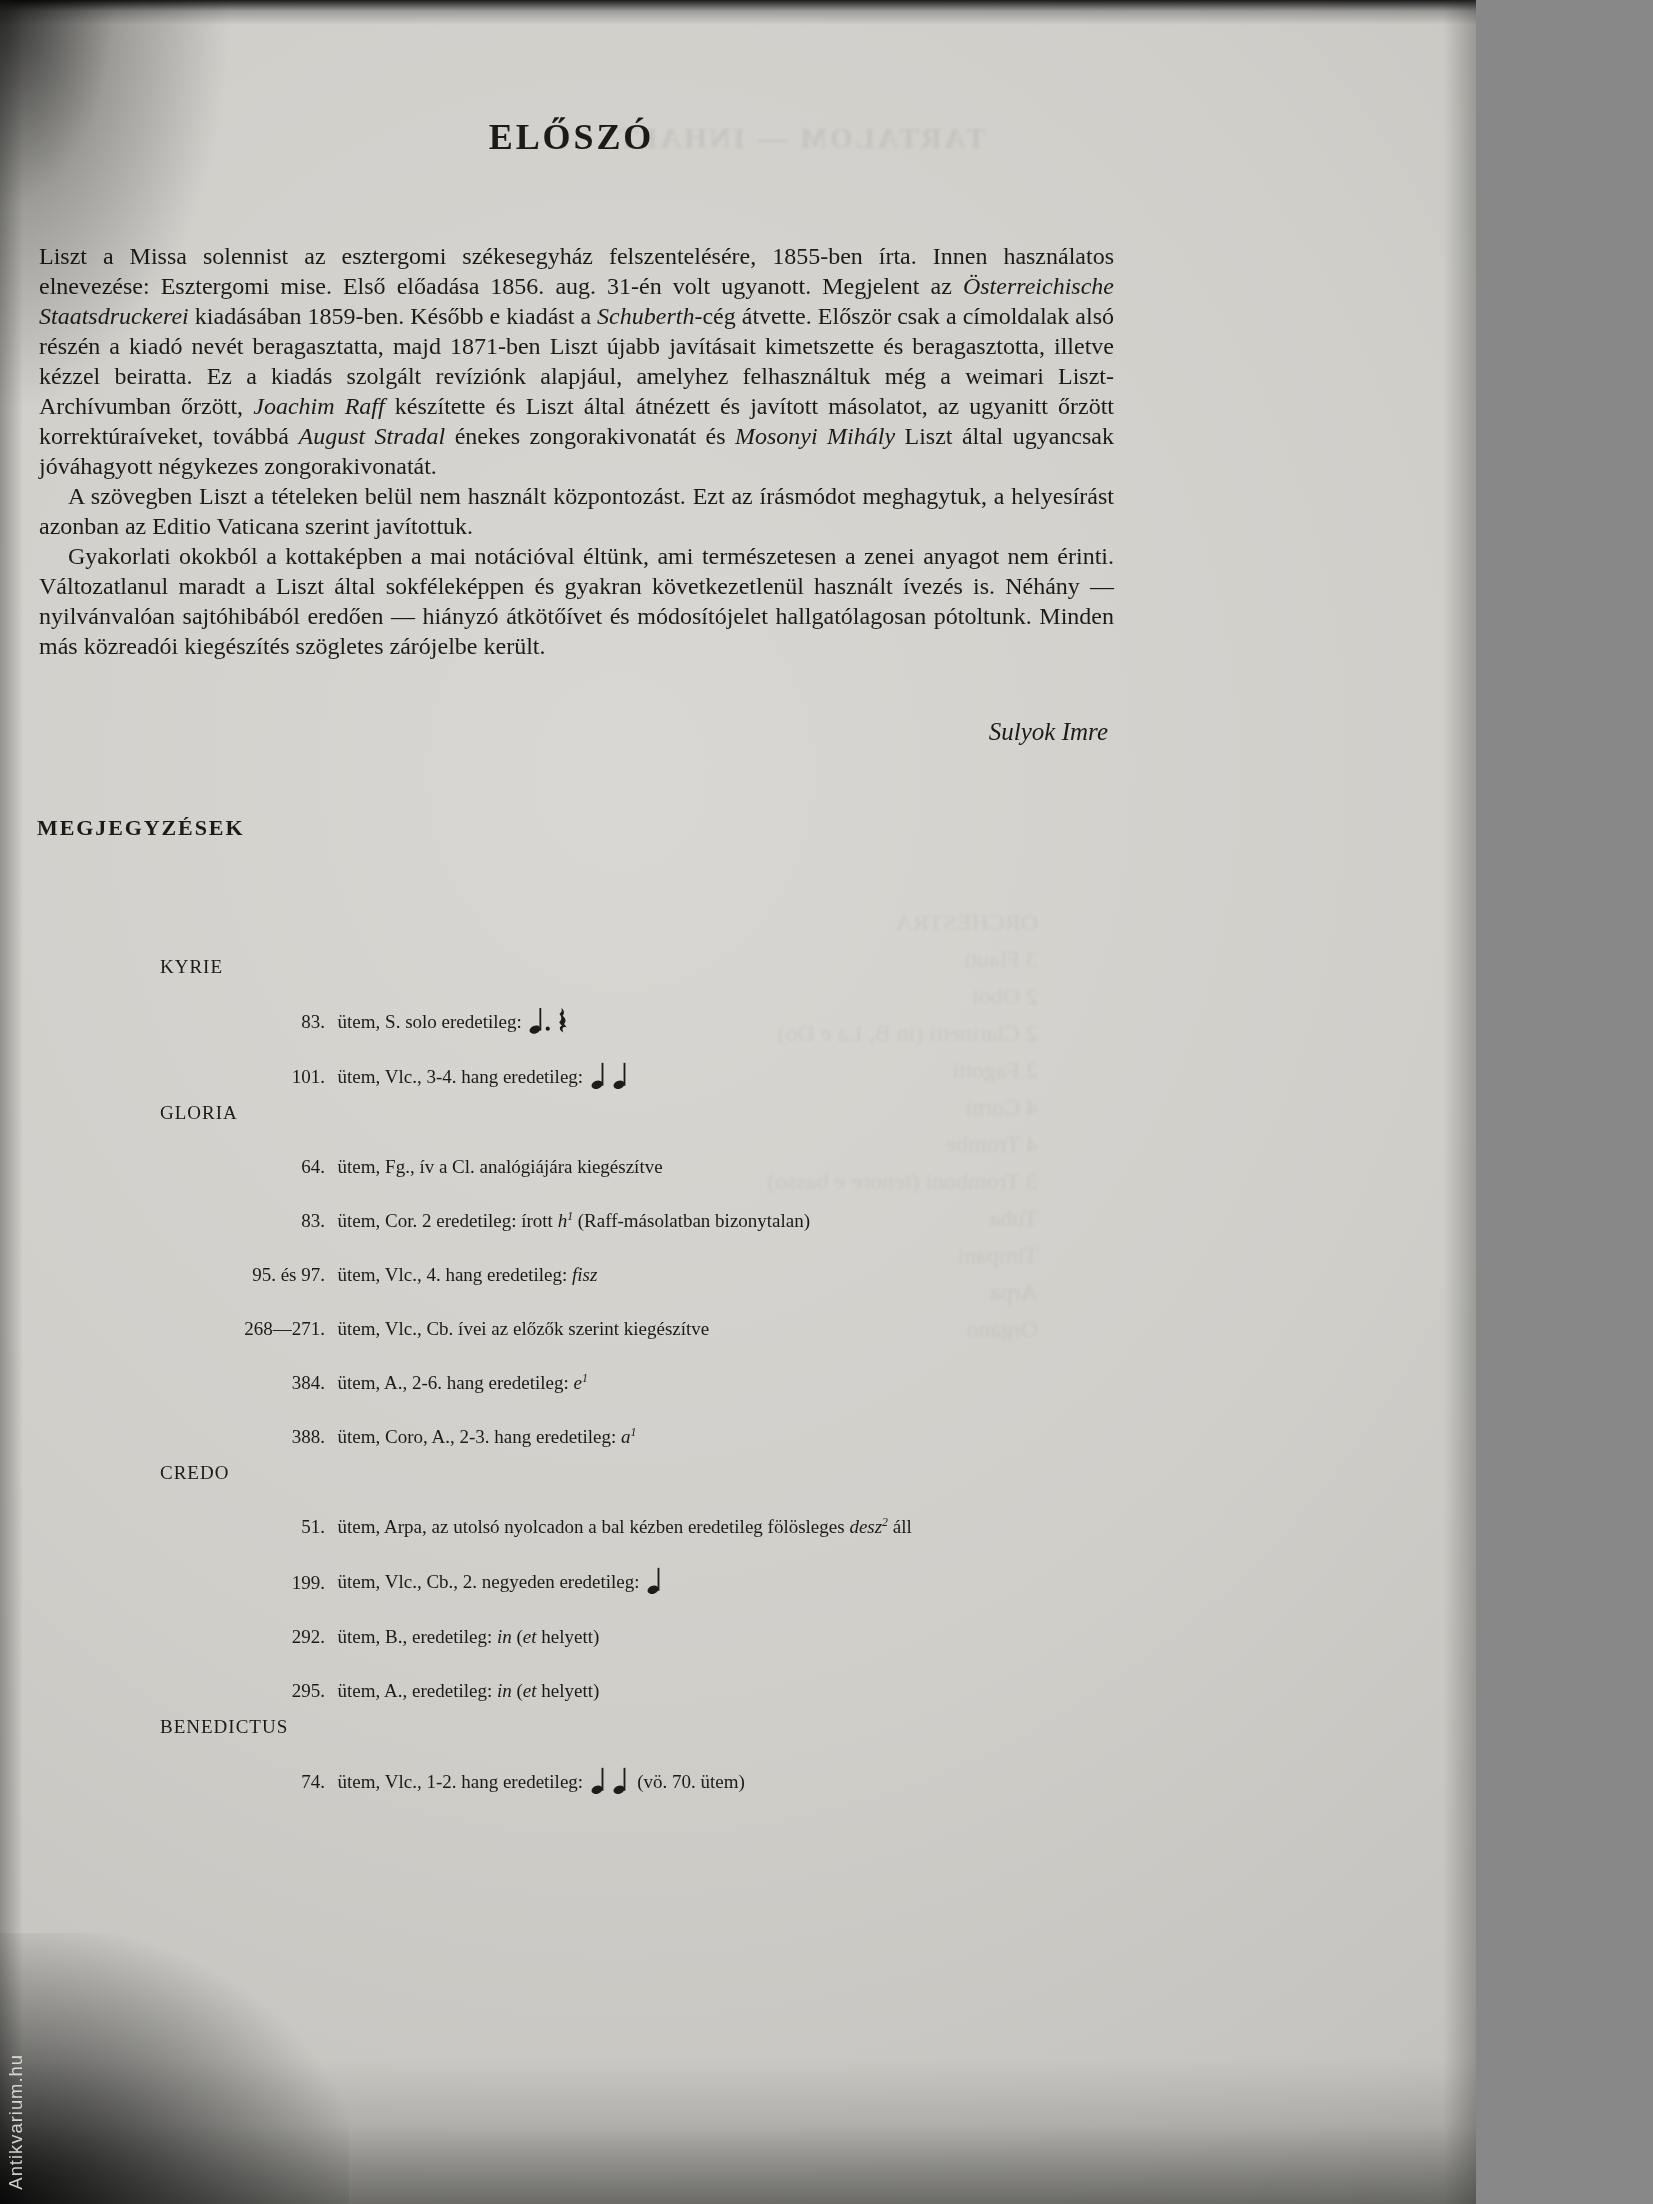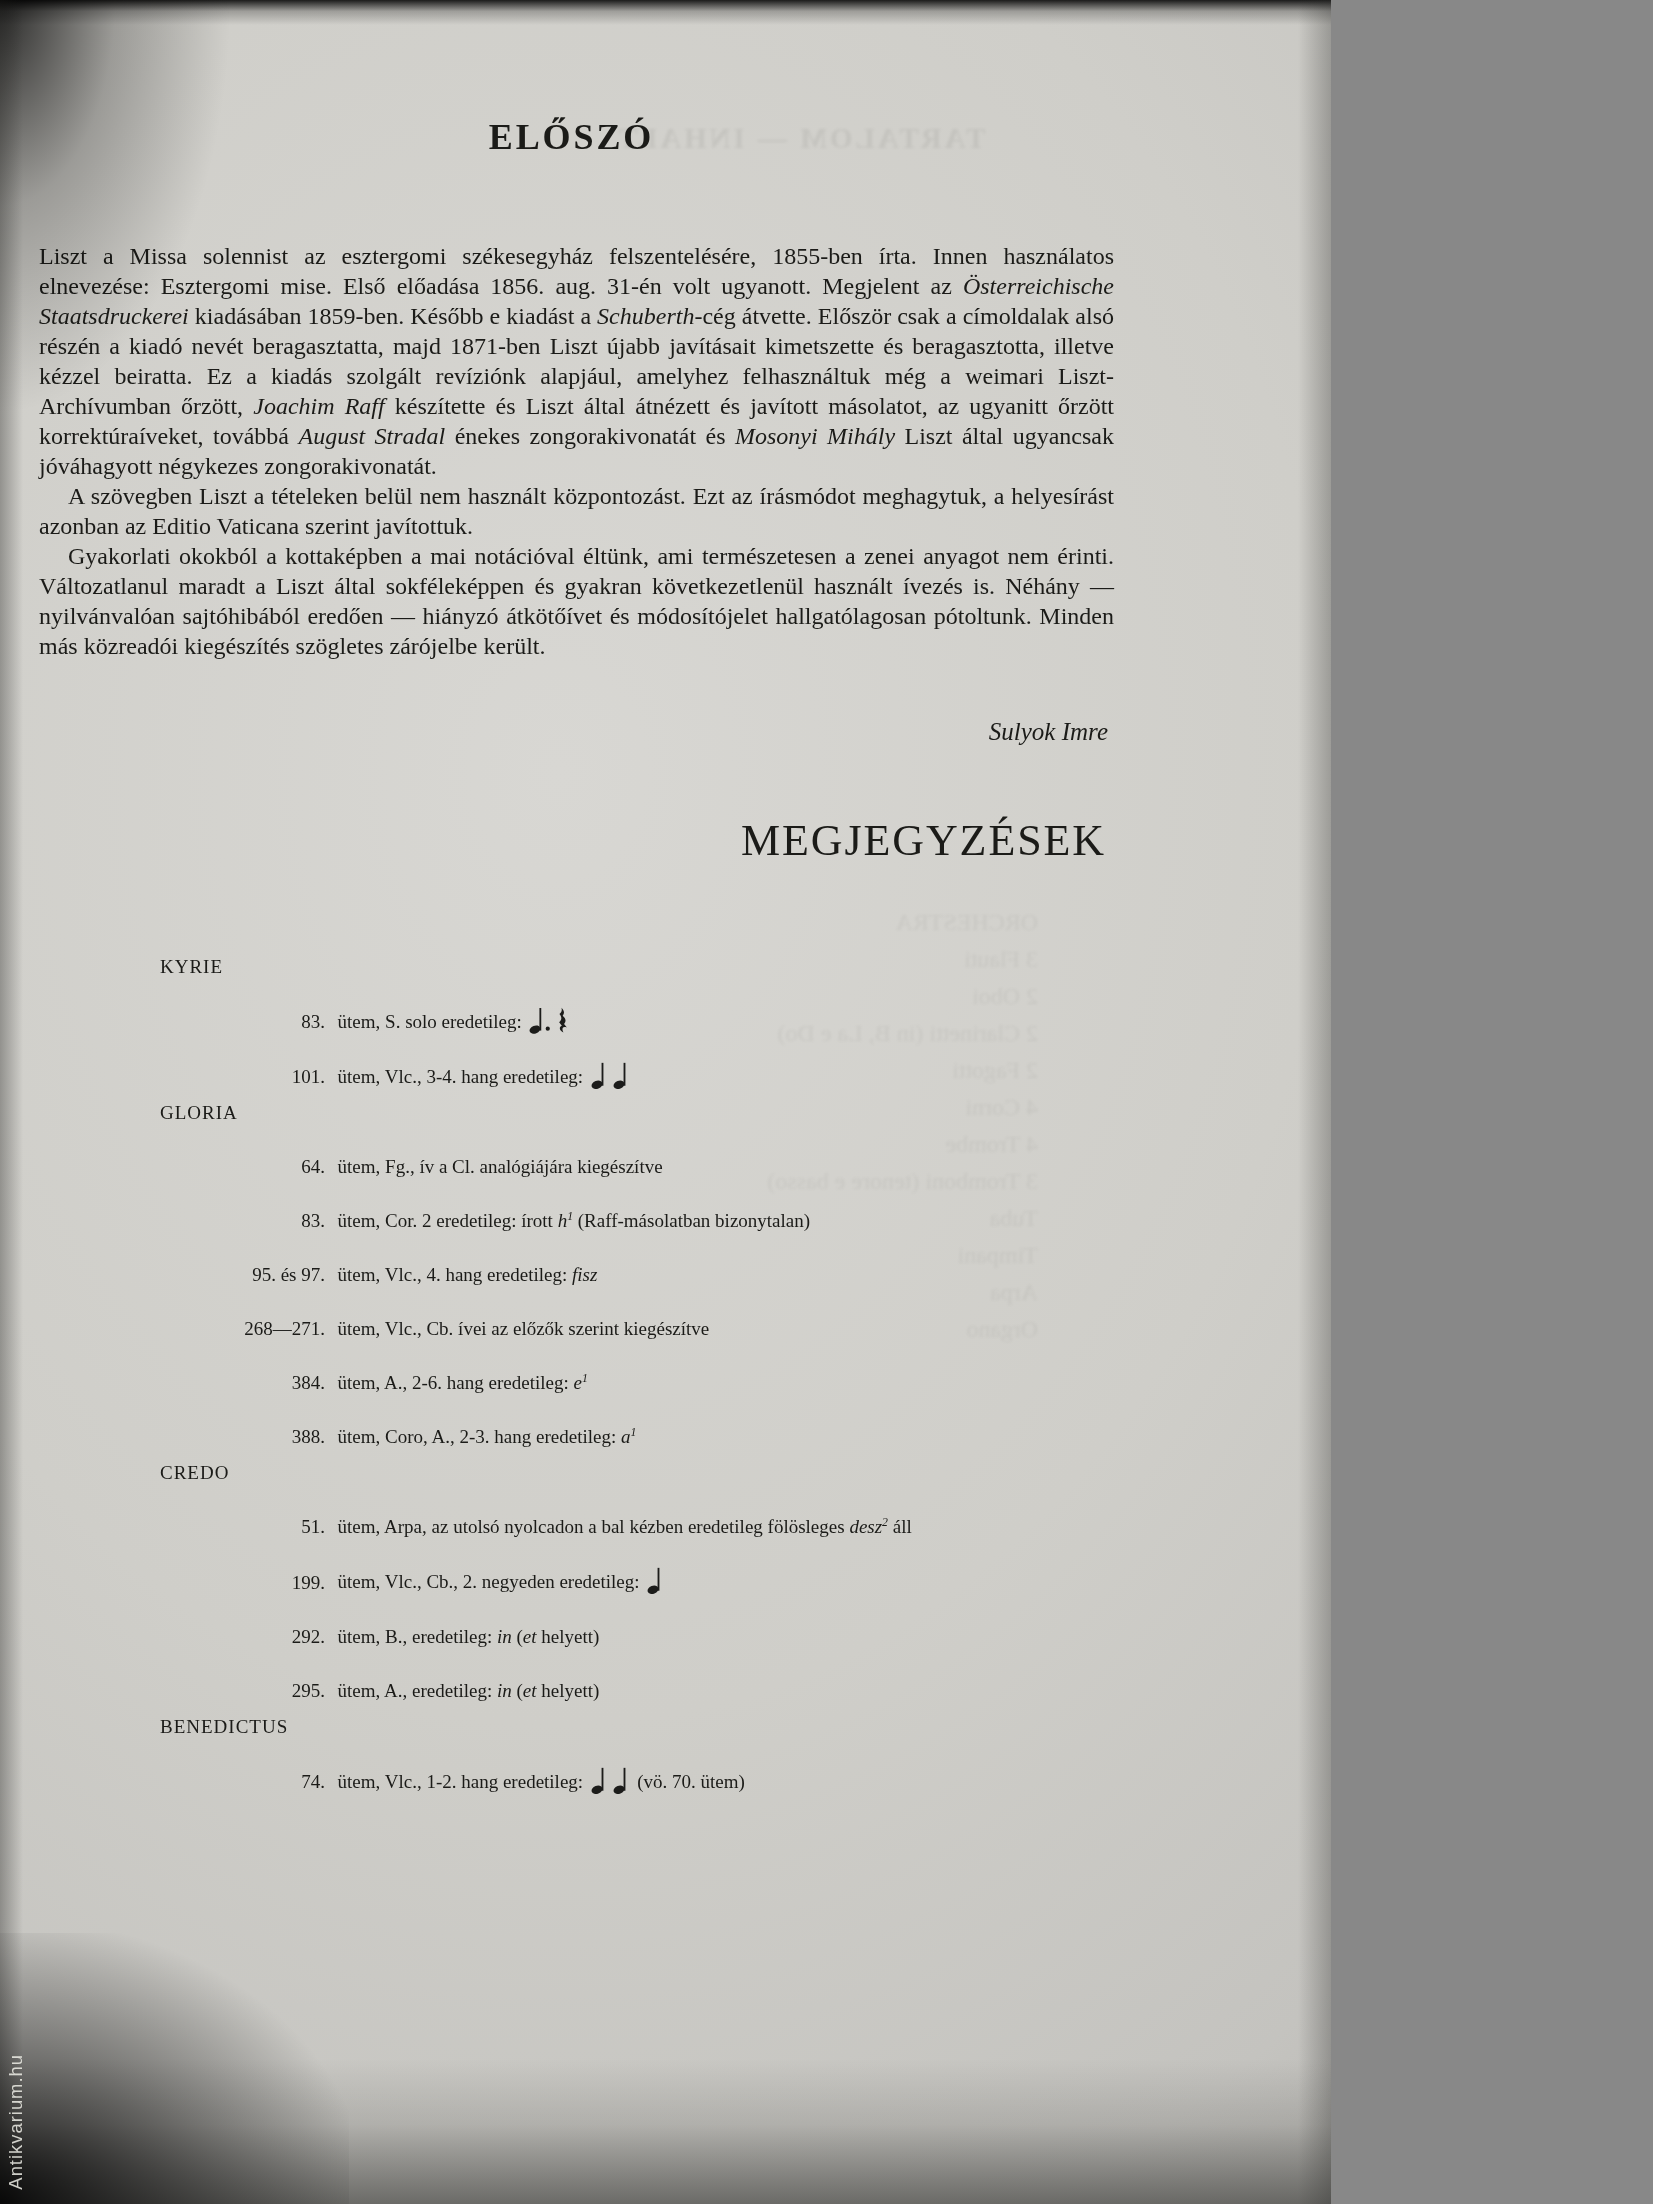--- a/index.html
+++ b/index.html
@@ -1,18 +1,18 @@
 <!DOCTYPE html>
 <html><head>
 <meta charset="utf-8">
 <style>
   * { margin:0; padding:0; box-sizing:border-box; }
   body { background:#888; }
   .sheet {
-    position:relative; width:1331px; height:2205px; overflow:hidden;
+    position:relative; width:1476px; height:2205px; overflow:hidden;
     background: radial-gradient(ellipse 120% 90% at 42% 35%, #d8d7d3 0%, #cfcec9 48%, #c4c3bf 78%, #b0afab 100%);
     font-family:"Liberation Serif", serif; color:#1b1b18;
   }
   
   .edge-top    { position:absolute; top:0; left:0; right:0; height:25px;
     background:linear-gradient(180deg, rgba(8,8,8,.9), rgba(8,8,8,.25) 45%, transparent); }
   .corner-tl   { position:absolute; top:0; left:0; width:233px; height:417px;
     background:radial-gradient(ellipse at 0% 0%, rgba(0,0,0,.8) 0%, rgba(0,0,0,.25) 35%, transparent 70%); }
   .edge-left   { position:absolute; top:0; left:0; bottom:0; width:23px;
     background:linear-gradient(90deg, rgba(30,30,28,.35), transparent); }
@@ -25,22 +25,22 @@
 
   .title { position:absolute; left:37px; width:1069px; top:116px; text-align:center;
     font-size:36px; font-weight:bold; letter-spacing:2.9px; }
   .preface { position:absolute; left:39px; width:1075px; top:241px;
     font-size:24px; line-height:30px; text-align:justify; }
   .preface p + p { text-indent:29px; }
   .it  { font-style:italic; }
   sup  { font-size:62%; vertical-align:super; line-height:0; }
   .signature { position:absolute; left:39px; width:1069px; top:718px; text-align:right;
     font-style:italic; font-size:25px; }
-  .notes-title { position:absolute; left:37px; width:1069px; top:815px; text-align:right;
-    font-size:44px; font-weight:normal; letter-spacing:1.9px; }
+  .notes-title { position:absolute; left:37px; width:1069px; top:815px; text-align:left;
+    font-size:22px; font-weight:bold; letter-spacing:1.9px; }
   .notes { position:absolute; left:160px; top:949px; width:1048px;
     font-size:19px; line-height:36px; }
   .note-heading { letter-spacing:1px; }
   .note-item { display:flex; align-items:baseline; }
   .note-num  { width:165px; text-align:right; flex:none; }
   .note-text { padding-left:12.6px;margin-top:18px; }
   .note-icon { display:inline-block; vertical-align:-6.8px; margin:0 2.9px; }
   .note-icon svg { display:block; }
 
   

